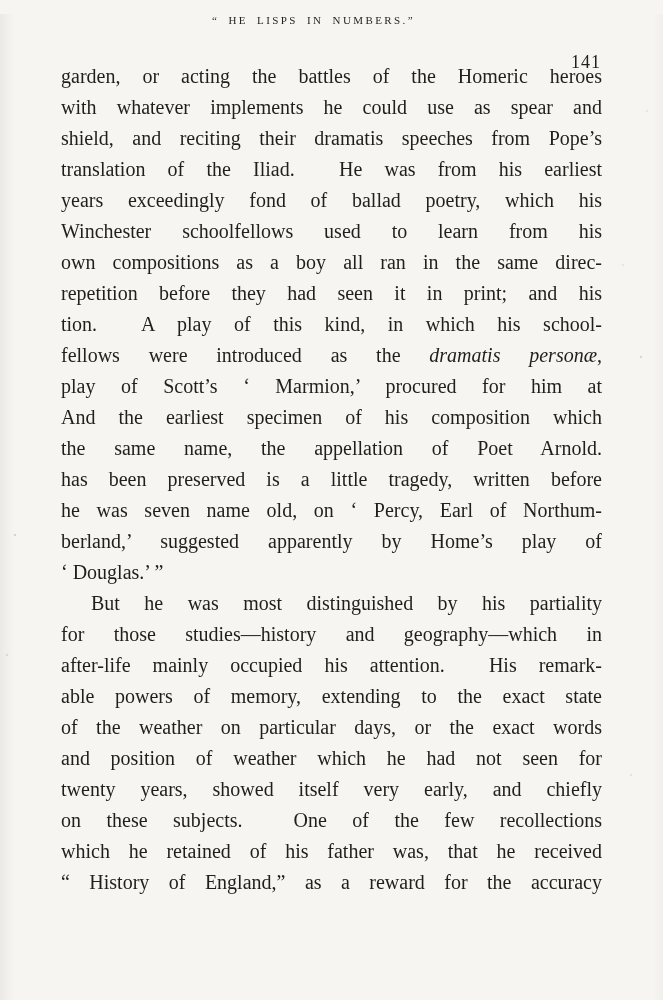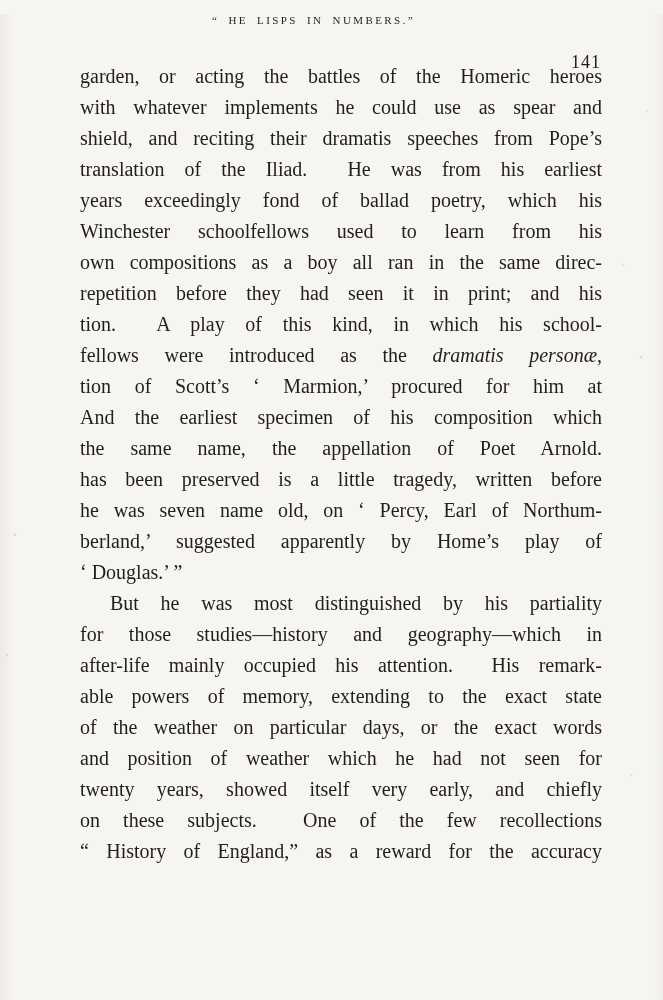--- a/index.html
+++ b/index.html
@@ -63,21 +63,21 @@
   }
   .page-number {
     position: absolute;
     right: 2px;
     top: 0;
     font-size: 18px;
     letter-spacing: 1px;
     margin-top: 38px;
   }
   .body {
-    margin: 19px 61px 0 80px;
+    margin: 19px 61px 0 61px;
     font-family: Liberation Serif, serif;
   }
   .line {
     font-size: 20px;
     line-height: 31px;
     height: 31px;
     white-space: nowrap;
     text-align: justify;
     text-align-last: justify;
   }
@@ -103,30 +103,31 @@
       <div class="line">garden, or acting the battles of the Homeric heroes</div>
       <div class="line">with whatever implements he could use as spear and</div>
       <div class="line">shield, and reciting their dramatis speeches from Pope’s</div>
       <div class="line">translation of the Iliad.&nbsp; He was from his earliest</div>
       <div class="line">years exceedingly fond of ballad poetry, which his</div>
       <div class="line">Winchester schoolfellows used to learn from his</div>
       <div class="line">own compositions as a boy all ran in the same direc-</div>
       <div class="line">repetition before they had seen it in print; and his</div>
       <div class="line">tion.&nbsp; A play of this kind, in which his school-</div>
       <div class="line"><span>fellows were introduced as the </span><i>dramatis personæ</i><span>,</span></div>
-      <div class="line">tion of Scott’s ‘ Marmion,’ procured for him at</div>
+      <div class="line">play of Scott’s ‘ Marmion,’ procured for him at</div>
       <div class="line">And the earliest specimen of his composition which</div>
       <div class="line">the same name, the appellation of Poet Arnold.</div>
       <div class="line">has been preserved is a little tragedy, written before</div>
       <div class="line">he was seven name old, on ‘ Percy, Earl of Northum-</div>
       <div class="line">berland,’ suggested apparently by Home’s play of</div>
       <div class="line no-justify">‘ Douglas.’ ”</div>
       <div class="line indent">But he was most distinguished by his partiality</div>
       <div class="line">for those studies—history and geography—which in</div>
       <div class="line">after-life mainly occupied his attention.&nbsp; His remark-</div>
       <div class="line">able powers of memory, extending to the exact state</div>
       <div class="line">of the weather on particular days, or the exact words</div>
       <div class="line">and position of weather which he had not seen for</div>
       <div class="line">twenty years, showed itself very early, and chiefly</div>
       <div class="line">on these subjects.&nbsp; One of the few recollections</div>
+      <div class="line">which he retained of his father was, that he received</div>
       <div class="line">“ History of England,” as a reward for the accuracy</div>
     </div>
 </div>
 
 </body></html>

